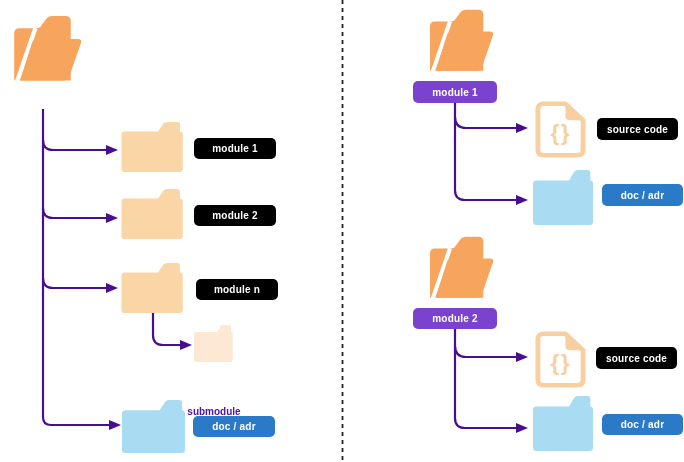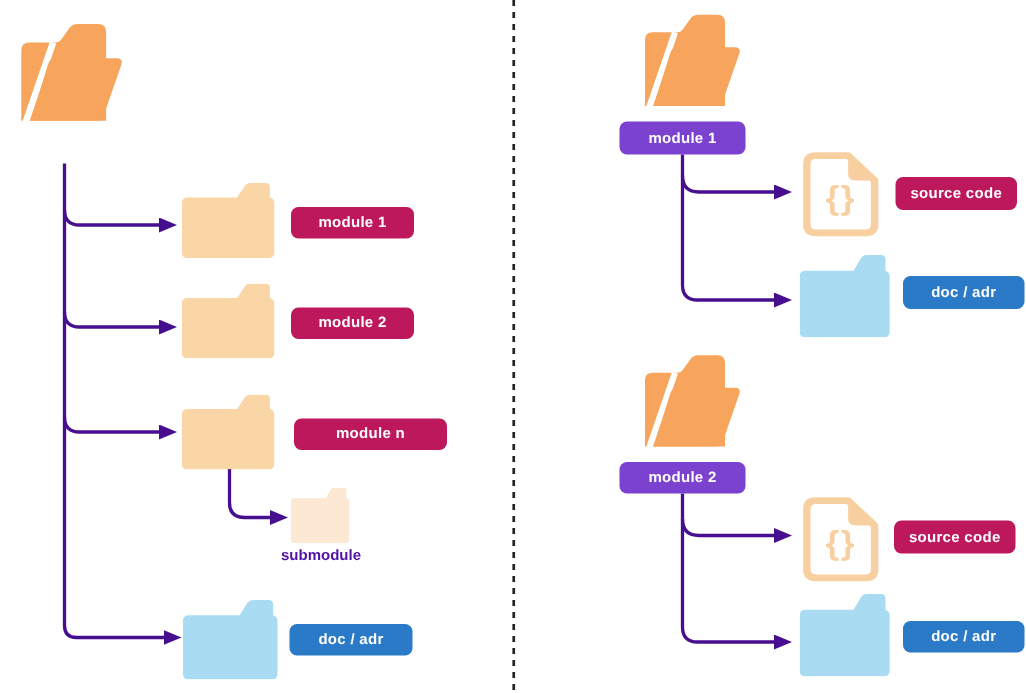--- a/index.html
+++ b/index.html
@@ -14,25 +14,25 @@
   .f-peach{color:#FAD5A6;}
   .f-light{color:#FDE9D3;}
   .f-blue{color:#A9DBF2;}
   .f-file{color:#F8CFA0;}
   .lbl{
     position:absolute;display:flex;align-items:center;justify-content:center;
     font-size:10px;font-weight:bold;color:#fff;border-radius:5px;
     letter-spacing:.2px;white-space:nowrap;
   }
   .lbl-purple{background:#7B42D0;}
-  .lbl-lilac{background:#be185d;}
+  .lbl-lilac{background:#000000;}
   .lbl-blue{background:#2A7AC8;}
   .freetext{
     position:absolute;font-size:10px;font-weight:bold;color:#5211A5;
-    text-align:center;white-space:nowrap;
+    text-align:center;white-space:nowrap;margin-top:41px;
   }
 </style>
 </head>
 <body>
 
 <div class="canvas">
 
   <svg width="0" height="0" style="position:absolute" aria-hidden="true">
     <defs>
       <symbol id="sym-folder-open" viewBox="0 0 86 78">
@@ -90,21 +90,21 @@
         <use href="#sym-folder-closed"></use>
       </svg>
   </div>
   <div class="lbl lbl-lilac" style="left:194px;top:205px;width:82px;height:21px">module 2</div>
 
   <div class="icon f-peach" style="left:121px;top:263px;width:64px;height:50px">
     <svg viewBox="0 0 66 52">
         <use href="#sym-folder-closed"></use>
       </svg>
   </div>
-  <div class="lbl lbl-lilac" style="left:196px;top:279px;width:102px;height:21px">module n</div>
+  <div class="lbl lbl-lilac" style="left:196px;top:279px;width:82px;height:21px">module n</div>
 
   <div class="icon f-light" style="left:194px;top:325px;width:40px;height:37px">
     <svg viewBox="0 0 66 52" preserveAspectRatio="none">
         <use href="#sym-folder-closed"></use>
       </svg>
   </div>
   <div class="freetext" style="left:182px;top:365px;width:64px">submodule</div>
 
   <div class="icon f-blue" style="left:122px;top:400px;width:65px;height:53px">
     <svg viewBox="0 0 66 52" preserveAspectRatio="none">

